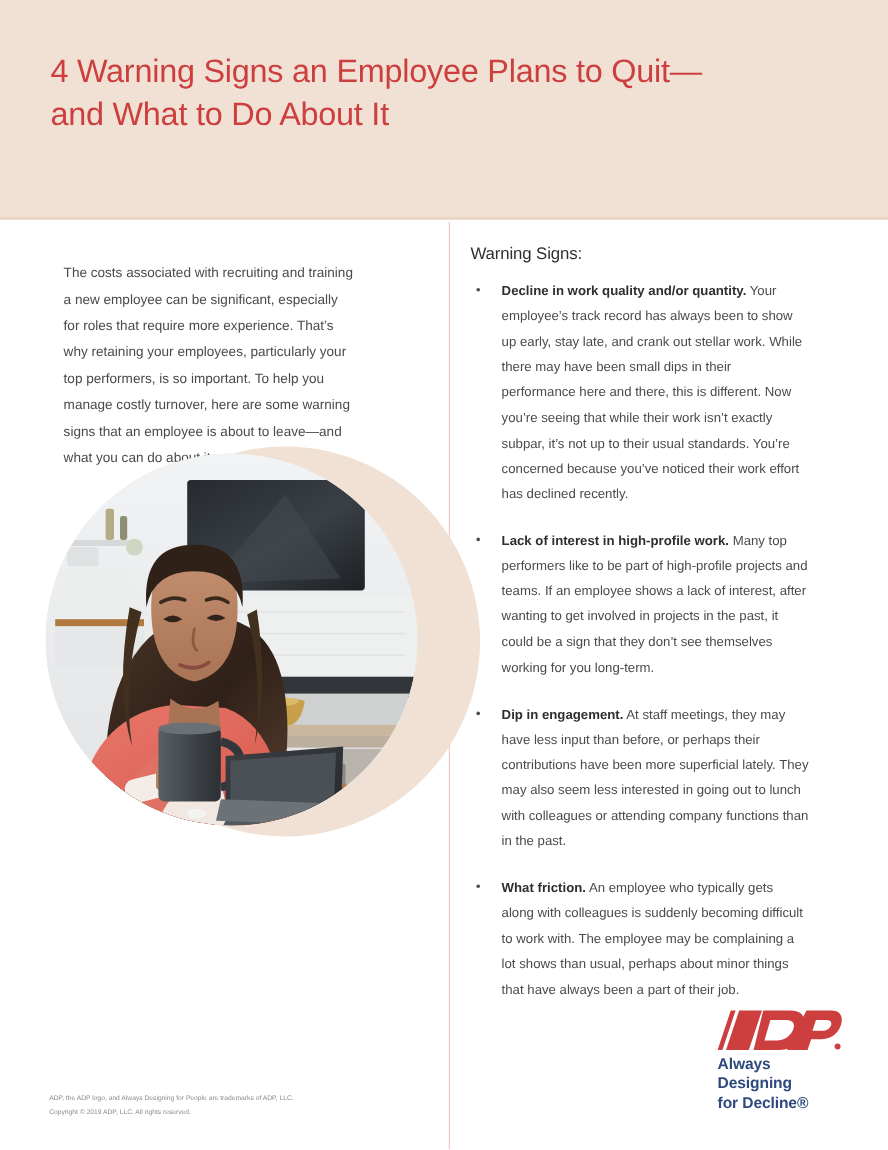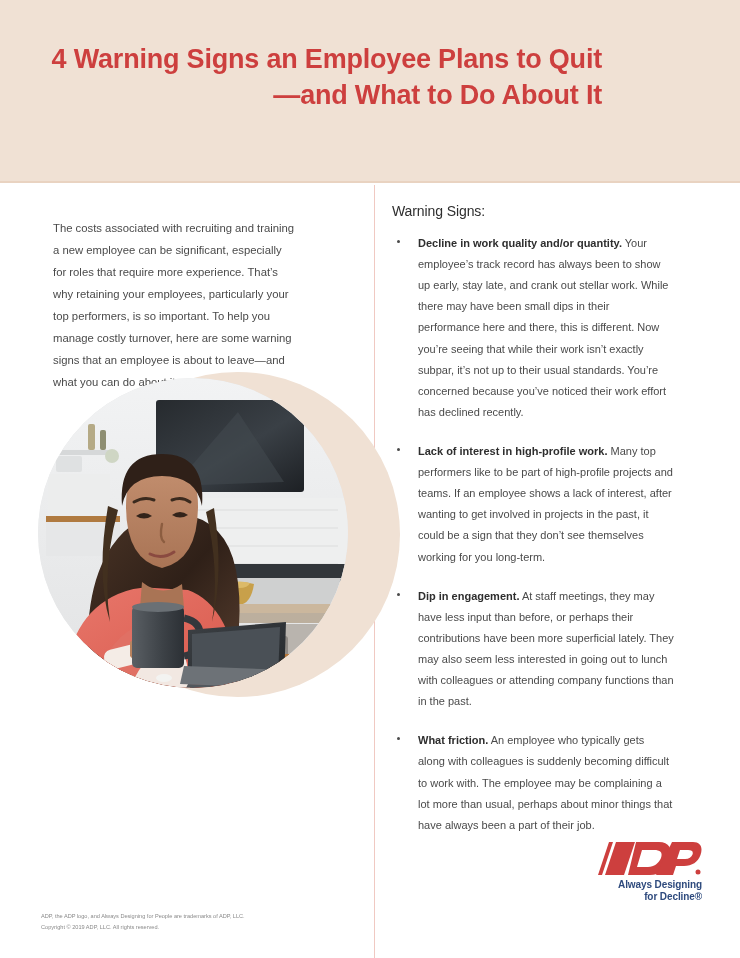--- a/index.html
+++ b/index.html
@@ -29,24 +29,23 @@
   }
   .doc-title {
     position: absolute;
     left: 42px;
     top: 42px;
     width: 560px;
     margin: 0;
     font-family: "Liberation Sans", sans-serif;
     font-size: 27px;
     line-height: 1.32;
-    font-weight: 700;
+    font-weight: 400;
     letter-spacing: -0.2px;
     color: #cd3f3e;
-    text-align: right;
   }
 
   
   .column-divider {
     position: absolute;
     left: 374px;
     top: 185px;
     width: 1px;
     height: 773px;
     background: #f0c9c2;
@@ -154,22 +153,22 @@
   .adp-logo {
     position: absolute;
     left: 598px;
     top: 840px;
     width: 104px;
     height: 62px;
   }
   .adp-mark { display: block; width: 104px; height: 37px; }
   .adp-tagline {
     margin-top: 2px;
-    text-align: right;
-    font-size: 10px;
+    text-align: left;
+    font-size: 13px;
     font-weight: 700;
     line-height: 1.22;
     color: #2e4a7d;
     letter-spacing: -0.1px;
   }
 </style>
 </head>
 <body>
 
 <div class="header-band">
@@ -323,21 +322,21 @@
     <li class="bullet-item">
       <span class="bullet-dot"></span>
       <span class="bullet-lead">Lack of interest in high-profile work.</span><span class="bullet-body"> Many top performers like to be part of high-profile projects and teams. If an employee shows a lack of interest, after wanting to get involved in projects in the past, it could be a sign that they don’t see themselves working for you long-term.</span>
     </li>
     <li class="bullet-item">
       <span class="bullet-dot"></span>
       <span class="bullet-lead">Dip in engagement.</span><span class="bullet-body"> At staff meetings, they may have less input than before, or perhaps their contributions have been more superficial lately. They may also seem less interested in going out to lunch with colleagues or attending company functions than in the past.</span>
     </li>
     <li class="bullet-item">
       <span class="bullet-dot"></span>
-      <span class="bullet-lead">What friction.</span><span class="bullet-body"> An employee who typically gets along with colleagues is suddenly becoming difficult to work with. The employee may be complaining a lot more than usual, perhaps about minor things that have always been a part of their job.</span>
+      <span class="bullet-lead">What friction.</span><span class="bullet-body"> An employee who typically gets along with colleagues is suddenly becoming difficult to work with. The employee may be complaining a lot shows than usual, perhaps about minor things that have always been a part of their job.</span>
     </li>
   </ul>
 </div>
 
 <div class="footer-legal">
   <div>ADP, the ADP logo, and Always Designing for People are trademarks of ADP, LLC.</div>
   <div>Copyright © 2019 ADP, LLC. All rights reserved.</div>
 </div>
 
 <div class="adp-logo">

